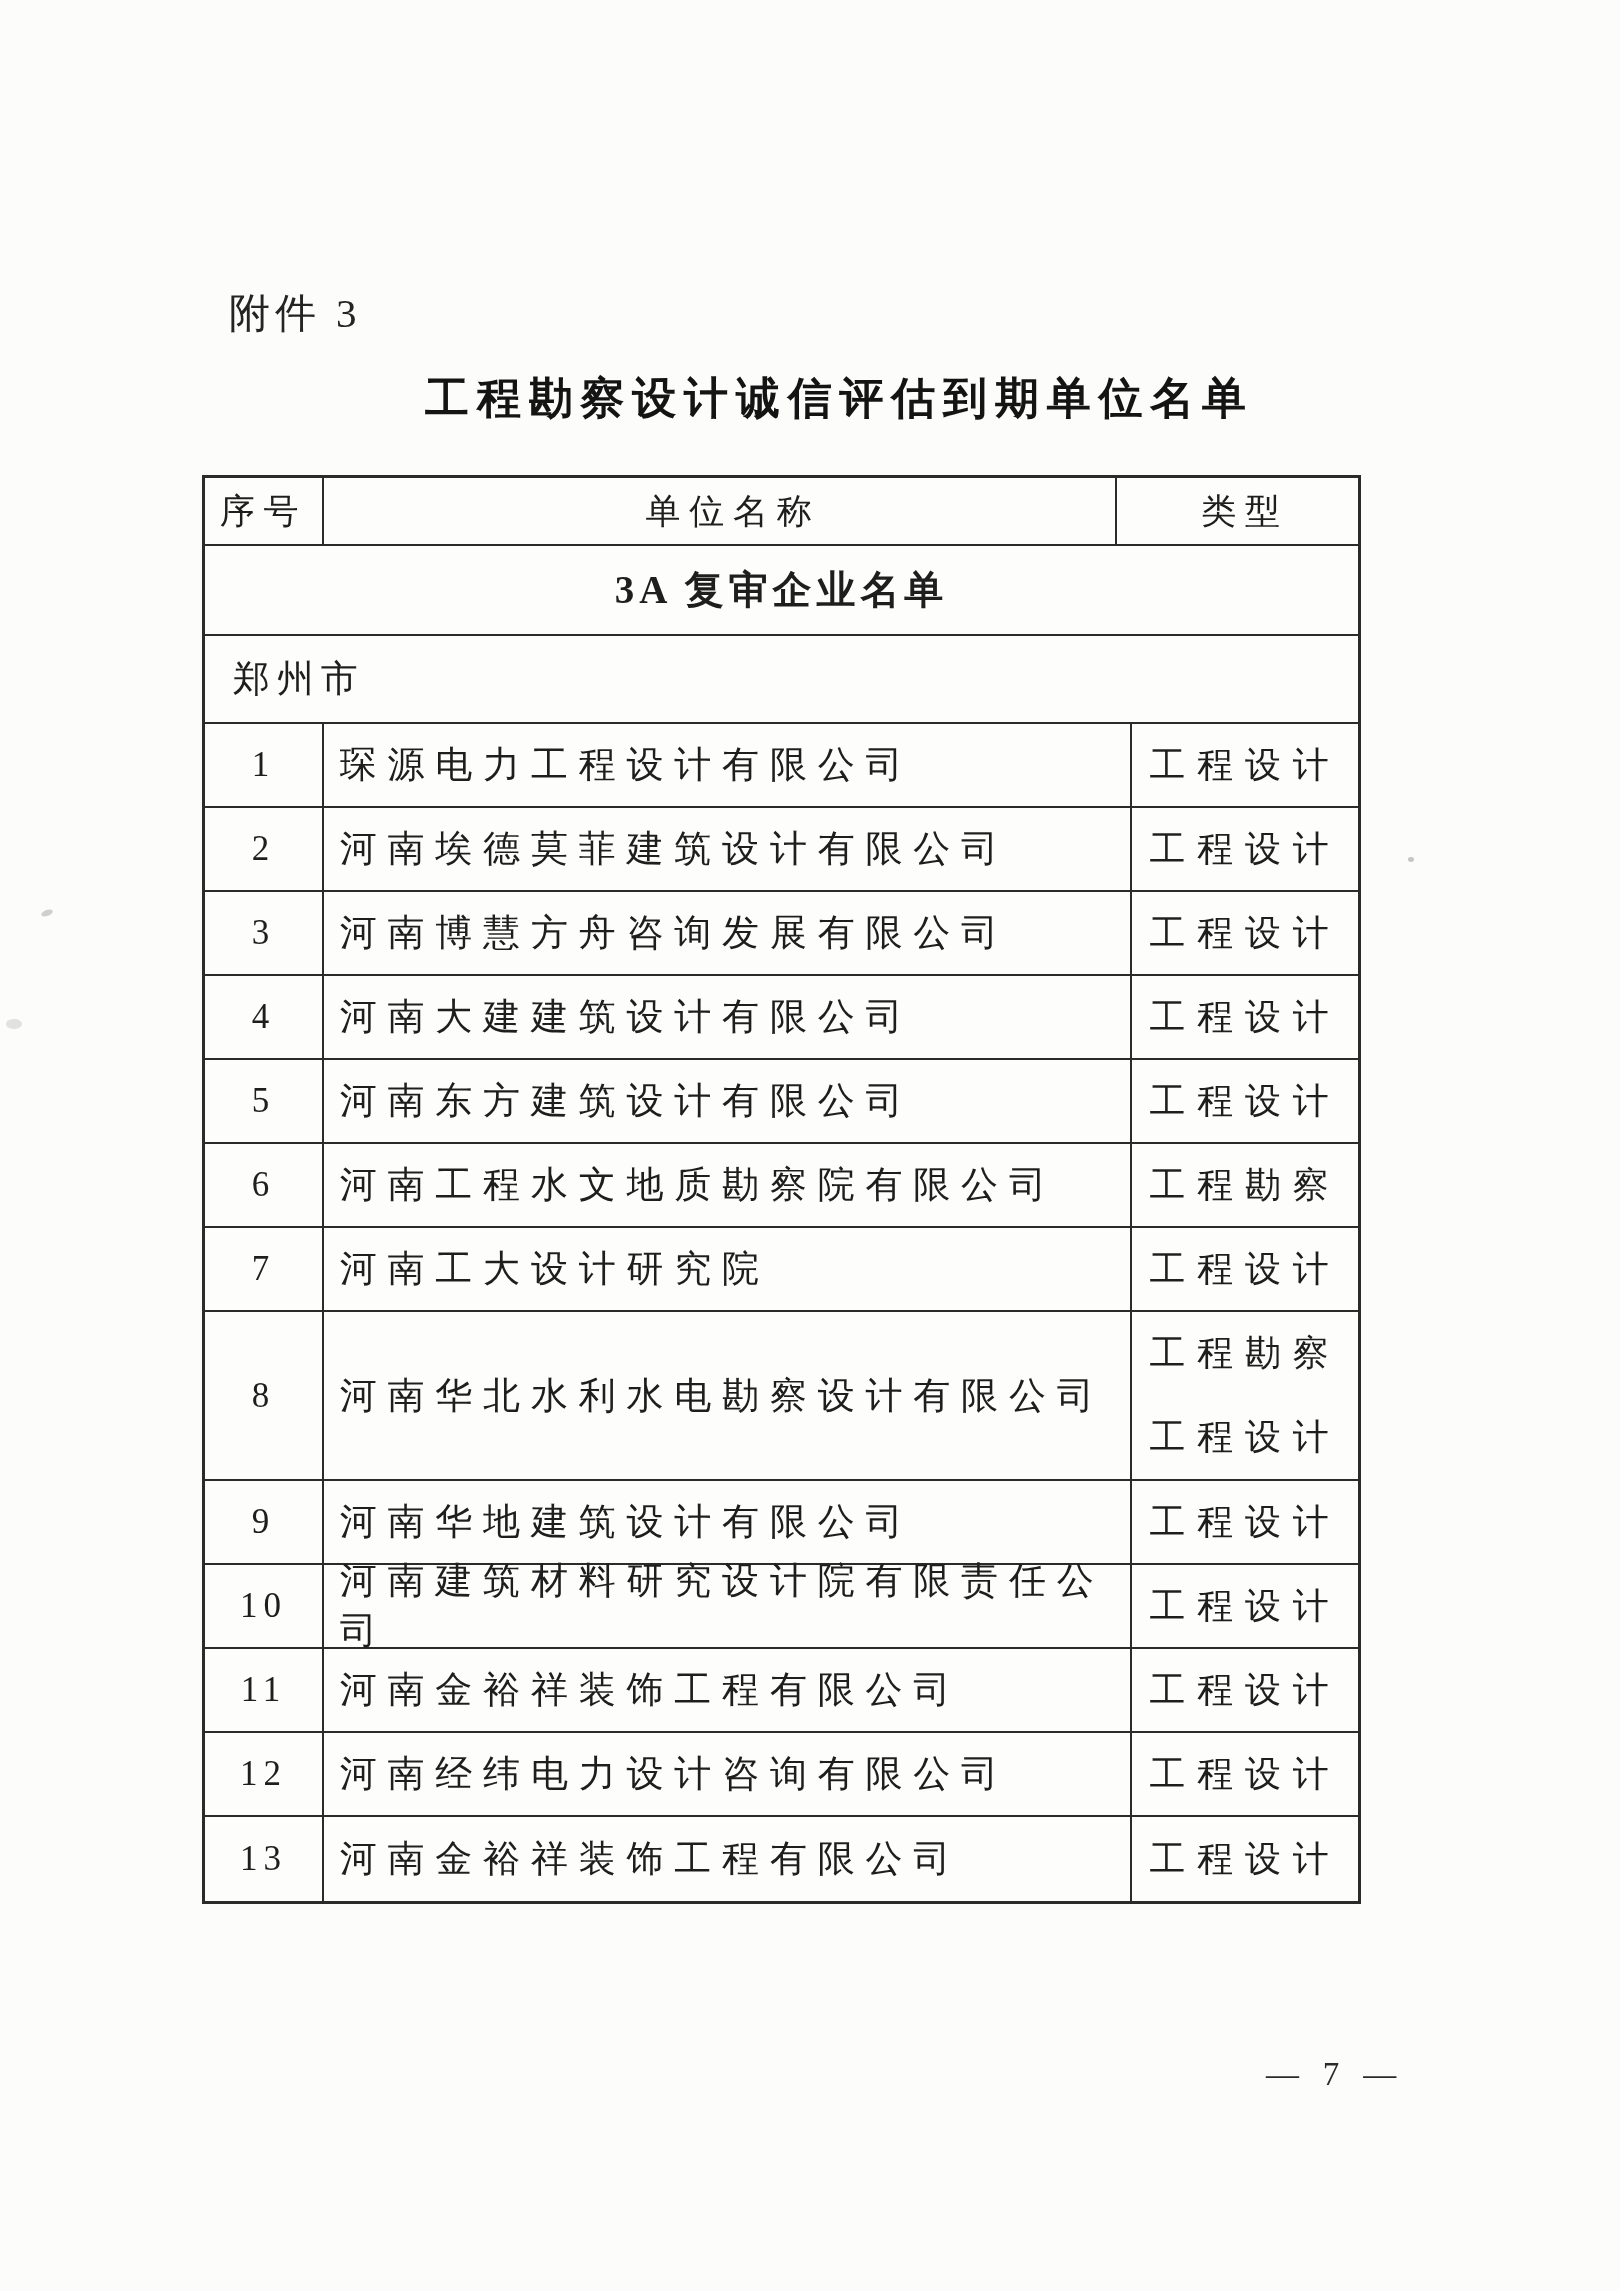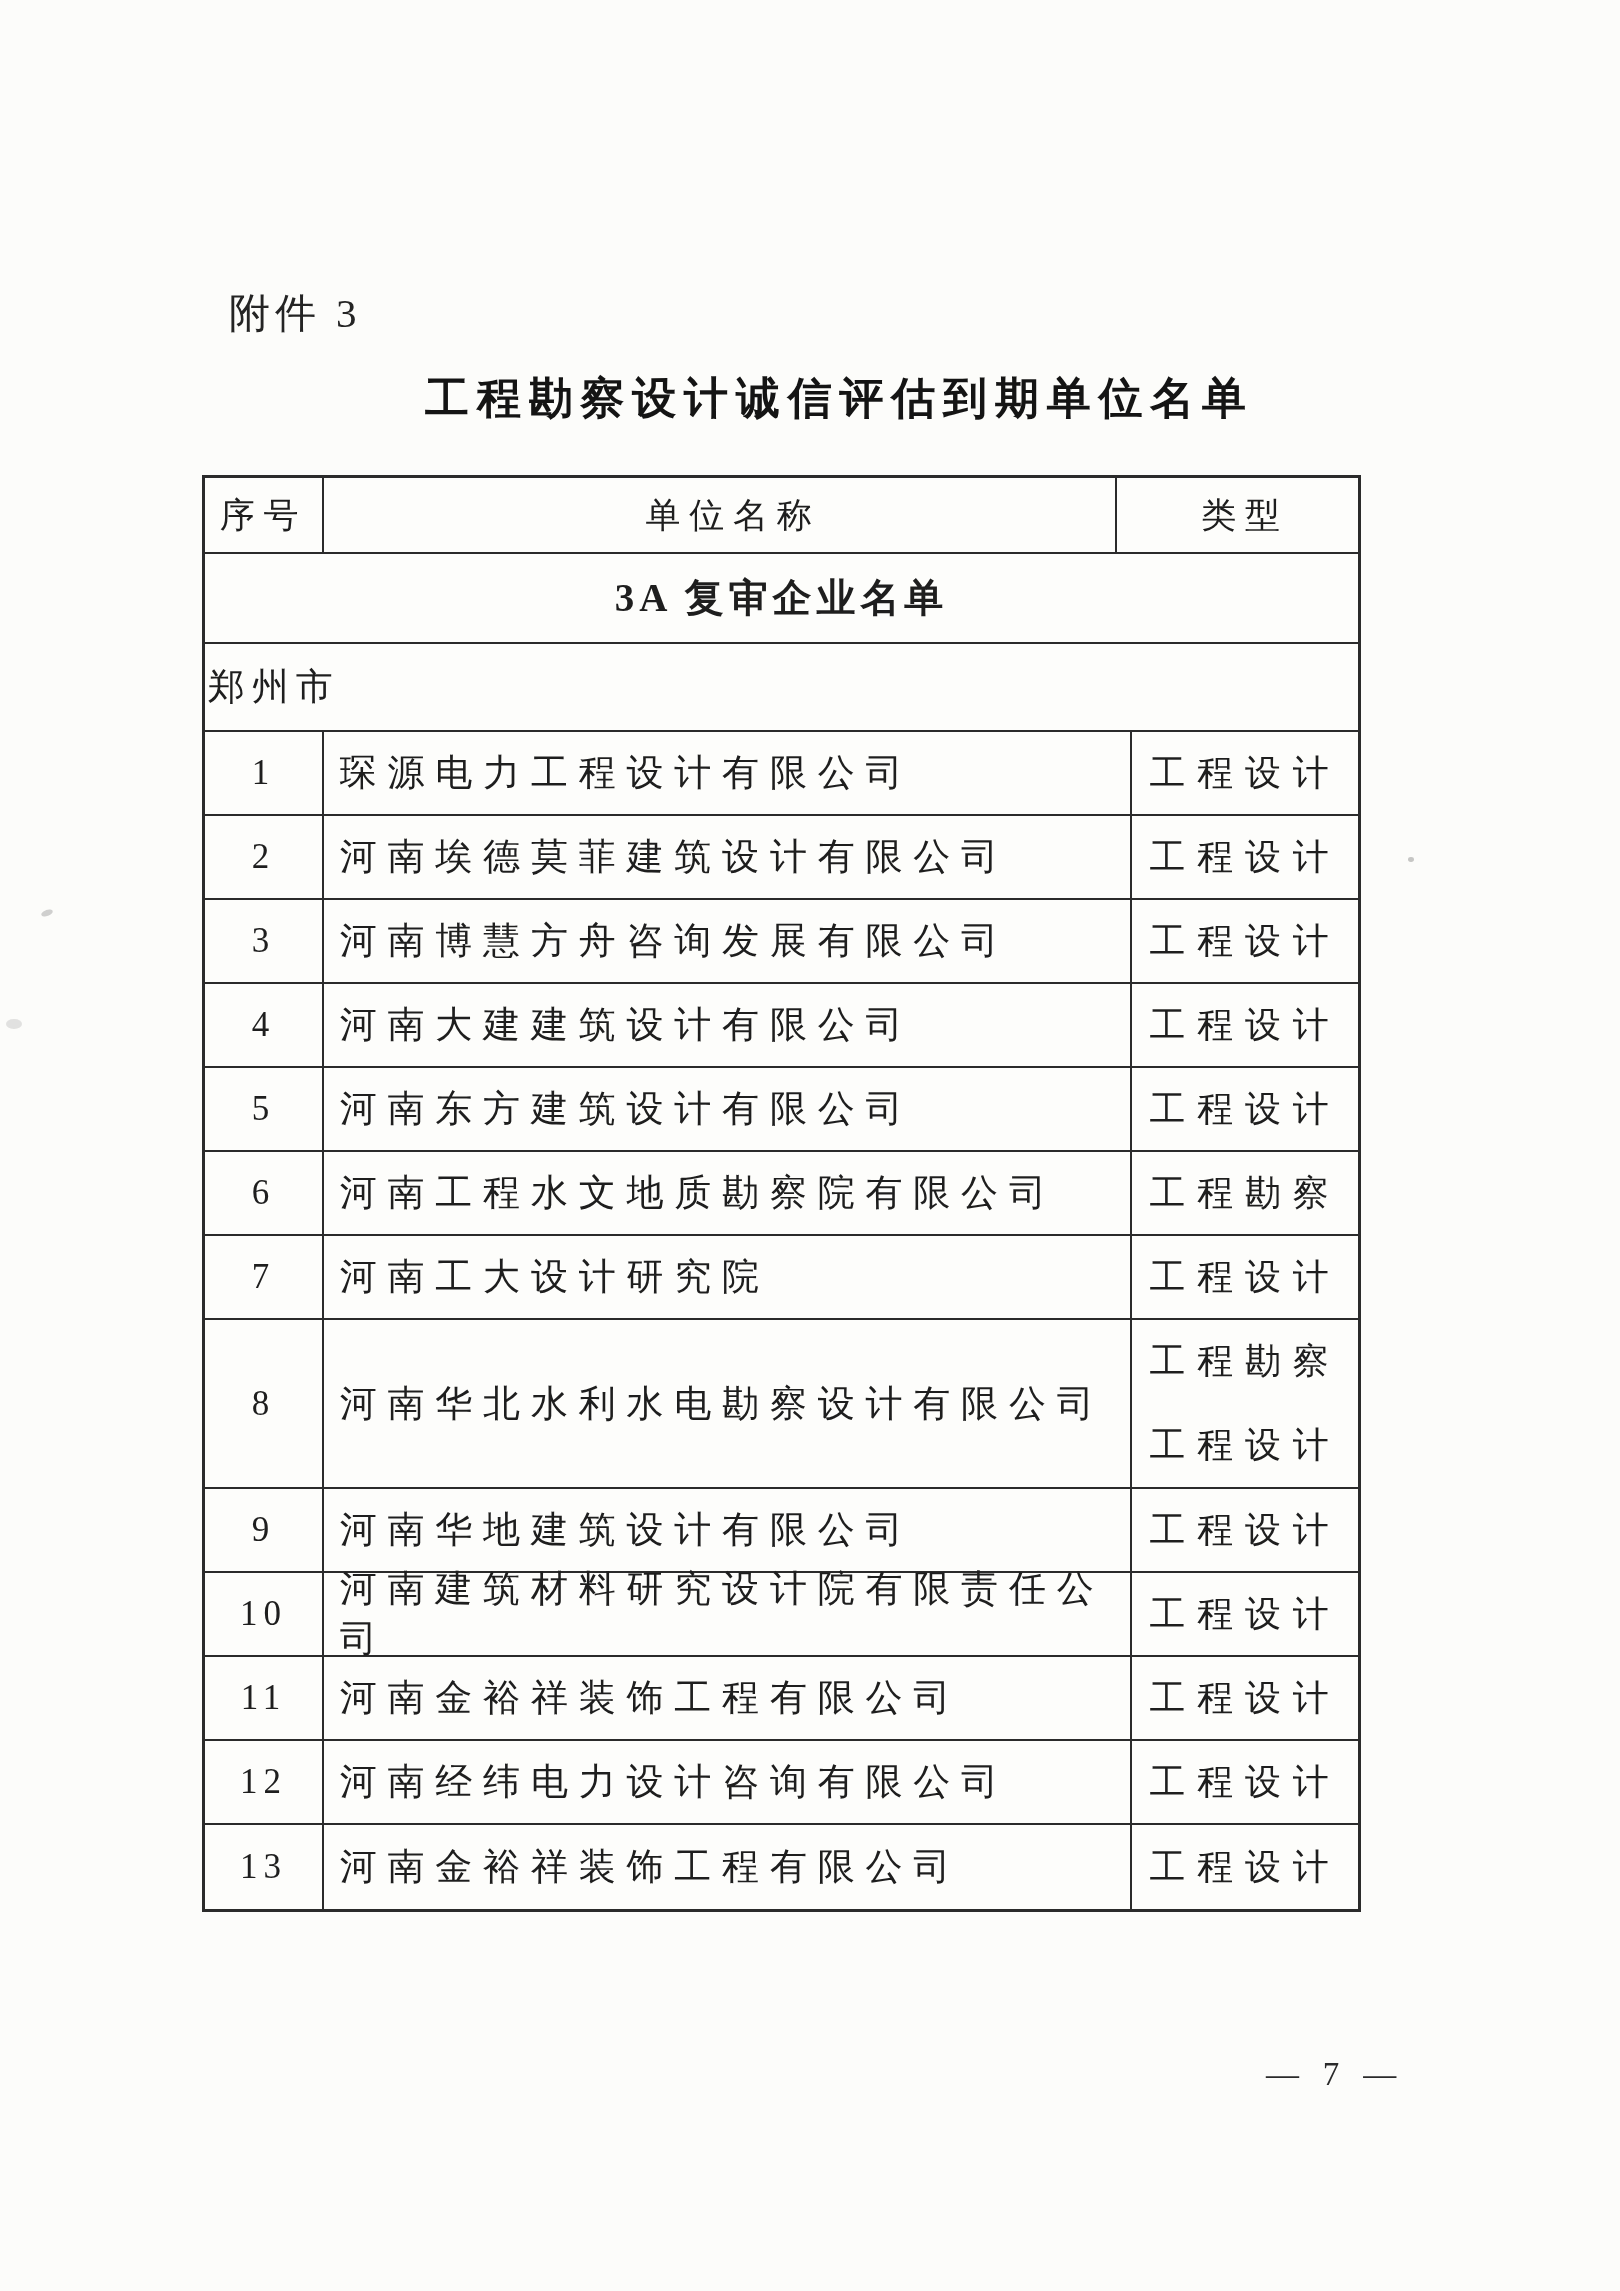--- a/index.html
+++ b/index.html
@@ -43,31 +43,31 @@
   .col-name{
     flex:1;justify-content:flex-start;
     border-right:2px solid #2b2b2b;
     padding-left:15.7px;
     font-size:37px;letter-spacing:10.8px;
   }
   .col-type{
     width:226px;flex:none;justify-content:center;
     font-size:36px;letter-spacing:11.8px;
   }
-  .header-row{height:76px;gap:15px;}
+  .header-row{height:68px;gap:15px;}
   .header-row .col-name{justify-content:center;padding-left:12px;font-size:35px;letter-spacing:8.8px;}
   .header-row .col-index,.header-row .col-type{font-size:35px;letter-spacing:8.8px;}
   .section-row{height:90px;}
   .section-row .full{
     width:100%;justify-content:center;
     font-size:39px;font-weight:700;letter-spacing:4.9px;
   }
   .city-row{height:88px;}
   .city-row .full{
-    width:100%;justify-content:flex-start;padding-left:3px;
+    width:100%;justify-content:flex-start;padding-left:28px;
     font-size:37px;letter-spacing:6.9px;
   }
   .data-row{height:84px;}
   .data-row.tall{height:169px;}
   .data-row.tall .col-type{
     flex-direction:column;justify-content:space-around;align-items:center;
   }
   .pagenum{
     position:absolute;right:216px;top:2056px;
     font-size:33px;letter-spacing:7.8px;color:#2a2a2a;

